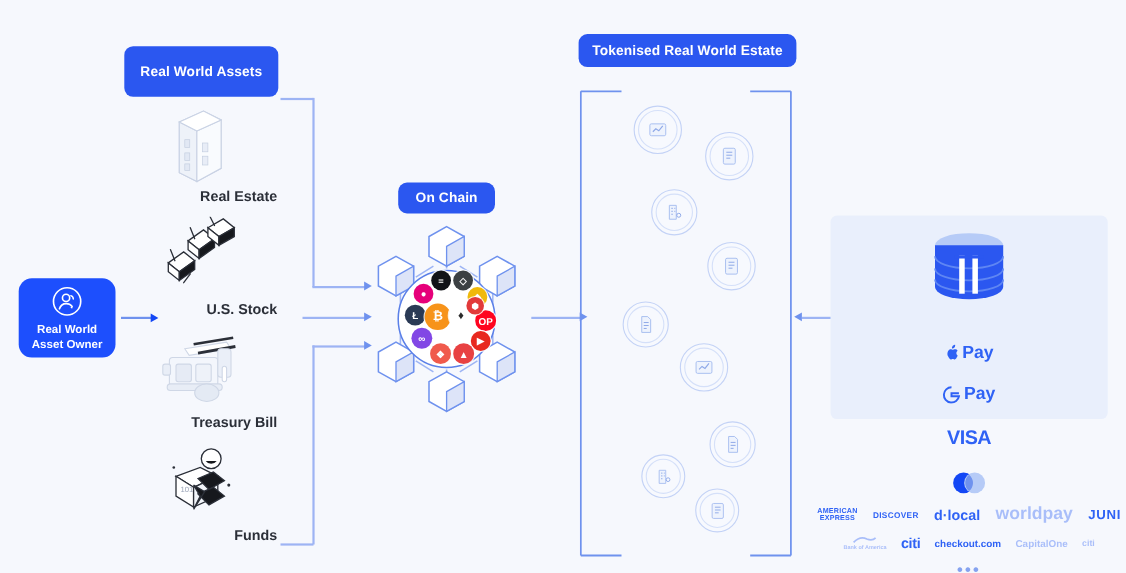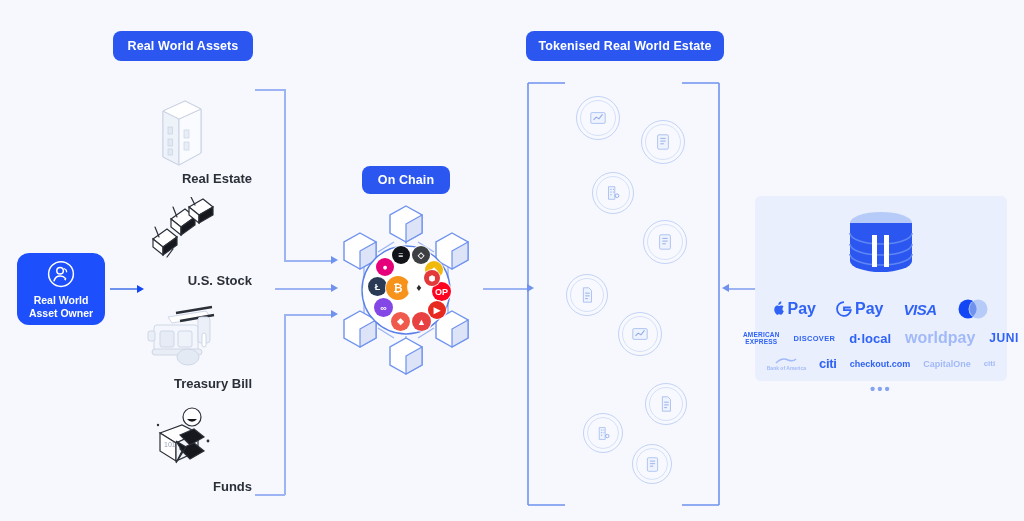--- a/index.html
+++ b/index.html
@@ -64,21 +64,21 @@
   .tok{position:absolute;border-radius:50%;background:#f7f9fe;
        border:1.6px solid #c3d2f6;display:flex;align-items:center;justify-content:center;}
   .tok::before{content:"";position:absolute;inset:3px;border-radius:50%;
        border:1.4px solid #d5e0f9;}
 </style>
 </head>
 <body>
 
 <div class="stage">
 
-  <div class="abs pill" style="left:113px;top:31px;width:140px;height:30px;">Real World Assets</div>
+  <div class="abs pill" style="left:113px;top:42px;width:140px;height:46px;">Real World Assets</div>
 
   <div class="abs pill" style="left:362px;top:166px;width:88px;height:28px;">On Chain</div>
 
   <div class="abs pill" style="left:526px;top:31px;width:198px;height:30px;">Tokenised Real World Estate</div>
 
 
   <div class="abs owner" style="left:17px;top:253px;">
     <svg width="30" height="30" viewBox="0 0 32 32">
       <circle cx="16" cy="16" r="13.2" fill="none" stroke="#fff" stroke-width="1.6"></circle>
       <circle cx="15" cy="12.6" r="3.5" fill="none" stroke="#fff" stroke-width="1.6"></circle>
@@ -325,35 +325,35 @@
           <path d="M6 22 a31 11 0 0 0 62 0"></path>
           <path d="M6 33 a31 11 0 0 0 62 0"></path>
           <path d="M6 43 a31 11 0 0 0 62 0"></path>
         </g>
         <rect x="28" y="21" width="5" height="35" fill="#ffffff"></rect>
         <rect x="40" y="21" width="5" height="35" fill="#ffffff"></rect>
         <rect x="24" y="21" width="26" height="3" fill="#2b57f0"></rect>
       </svg>
     </div>
 
-    <div class="logo-row r1" style="margin-top:12px;gap:20px;">
+    <div class="logo-row r1" style="margin-top:24px;gap:20px;flex-direction:column;">
       <div class="logo" style="gap:3px;">
         <svg width="13" height="16" viewBox="0 0 14 17">
             <path d="M9.6 2.7c.6-.8.5-1.9.4-2.4-.9 0-2 .6-2.6 1.4-.5.7-.7 1.7-.5 2.4.9.1 1.9-.6 2.7-1.4z" fill="#2f62f5"></path>
             <path d="M12 11.9c-.5 1.2-1.3 2.8-2.3 2.8-.8 0-1.1-.5-2-.5s-1.2.5-2 .5c-1 0-2-1.7-2.6-3C1.8 9.4 2.7 6 4.6 5c.8-.4 1.6-.3 2.3 0 .6.2.9.3 1.6 0 .8-.4 1.6-.5 2.4-.2.7.3 1.2.7 1.5 1.3-1.4.9-1.6 3.1-.4 4.4.3.4.6.6.9.7z" fill="#2f62f5"></path>
           </svg>
         <span>Pay</span>
       </div>
       <div class="logo" style="gap:3px;">
         <svg width="16" height="16" viewBox="0 0 18 18">
             <path d="M9 1.2a7.8 7.8 0 1 0 7.7 9.1H9v-3h7.6" fill="none" stroke="#2f62f5" stroke-width="2"></path>
           </svg>
         <span>Pay</span>
       </div>
-      <div class="logo" style="font-style:italic;font-size:15px;letter-spacing:-.5px;">VISA</div>
+      <div class="logo" style="font-size:18px;letter-spacing:-.5px;">VISA</div>
       <div class="logo">
         <svg width="34" height="20" viewBox="0 0 34 20">
           <circle cx="12" cy="10" r="9.5" fill="#1347f5"></circle>
           <circle cx="22" cy="10" r="9.5" fill="#b6cbf7"></circle>
           <path d="M17 2.6a9.5 9.5 0 0 0 0 14.8 9.5 9.5 0 0 0 0-14.8z" fill="#6f92ee"></path>
         </svg>
       </div>
     </div>
 
     <div class="logo-row r2" style="margin-top:10px;gap:14px;">

